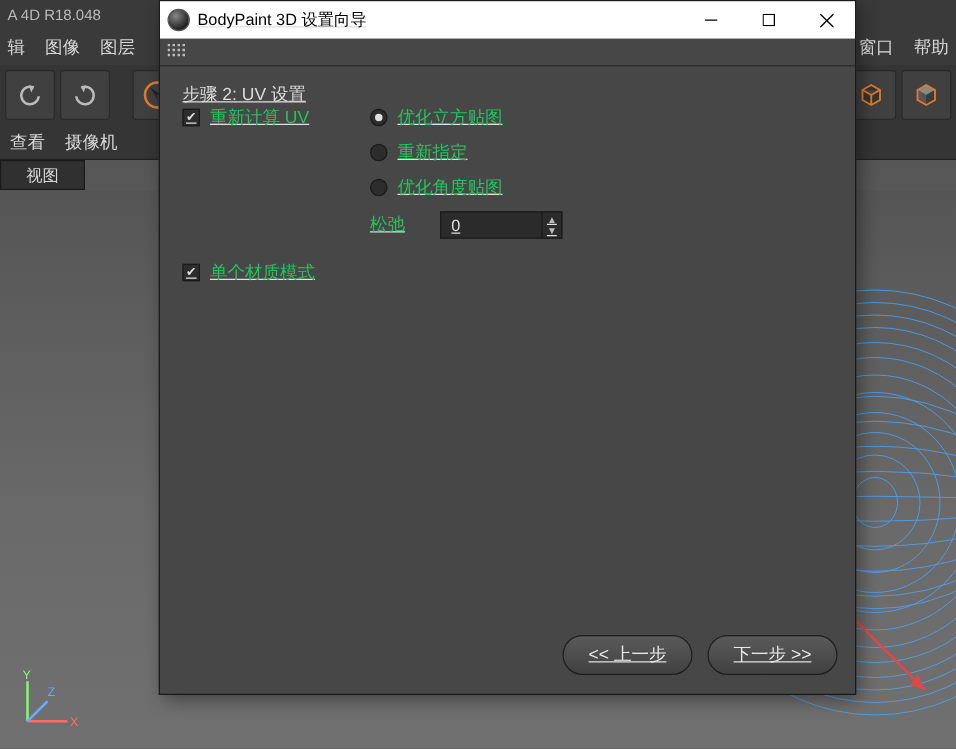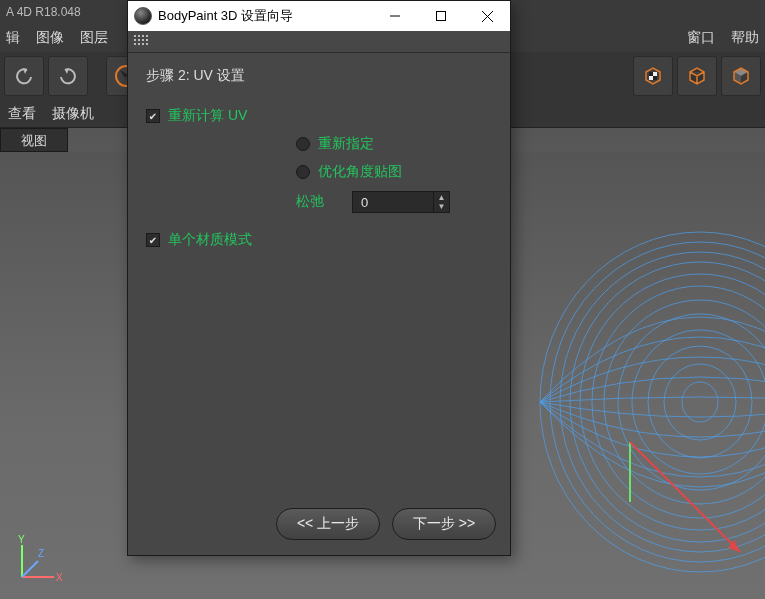--- a/index.html
+++ b/index.html
@@ -60,25 +60,25 @@
     position: absolute; left: 0; top: 152px; right: 0; bottom: 0;
     background: linear-gradient(180deg, #555 0%, #6a6a6a 60%, #707070 100%);
     z-index: 0;
     overflow: hidden;
   }
   .axis-gizmo {
     position: absolute; left: 8px; bottom: 8px; width: 60px; height: 60px;
   }
   
   .dialog {
-    position: absolute; left: 127px; top: 0; width: 384px; height: 556px;
+    position: absolute; left: 127px; top: 0; width: 558px; height: 556px;
     background: #474747; border: 1px solid #1a1a1a;
     box-shadow: 4px 4px 14px rgba(0,0,0,.4);
     z-index: 10;
-    display: flex; flex-direction: column;
+    display: flex; flex-direction: column; text-decoration: underline;
   }
   .dlg-titlebar {
     height: 30px; background: #ffffff; color: #000;
     display: flex; align-items: center; padding: 0 0 0 6px;
     font-size: 13px;
   }
   .dlg-titlebar .icon {
     width: 18px; height: 18px; margin-right: 6px;
     border-radius: 50%; background: radial-gradient(circle at 35% 30%, #888, #222 70%);
     border: 1px solid #555;
@@ -89,21 +89,21 @@
     color: #000;
   }
   .dlg-menu {
     height: 22px; background: #474747; border-bottom: 1px solid #2a2a2a;
     display: flex; align-items: center; padding: 0 6px;
   }
   .dlg-body {
     flex: 1; padding: 14px 18px 10px 18px; color: #dcdcdc;
     position: relative;
   }
-  .step-title { font-size: 14px; margin-bottom: 22px; color: #dcdcdc; }
+  .step-title { font-size: 14px; color: #dcdcdc; }
   .form-row {
     display: flex; align-items: center; gap: 10px; margin-bottom: 10px;
   }
   .col-left { width: 140px; display: flex; align-items: center; gap: 8px; }
   .col-right { display: flex; align-items: center; gap: 8px; }
   .chk {
     width: 14px; height: 14px; border: 1px solid #1a1a1a; background: #2d2d2d;
     display: inline-flex; align-items: center; justify-content: center;
     font-size: 10px; color: #e0e0e0;
   }
@@ -302,20 +302,26 @@
     </svg>
   </div>
   <div class="dlg-body">
     <div class="step-title">步骤 2: UV 设置</div>
 
     <div class="form-row">
       <div class="col-left">
         <span class="chk">✔</span>
         <span class="lbl">重新计算 UV</span>
       </div>
+      <div class="col-right">
+        <span class="radio">
+            <span class="dot"></span>
+          </span>
+        <span class="lbl">优化立方贴图</span>
+      </div>
     </div>
     <div class="form-row">
       <div class="col-left"></div>
       <div class="col-right">
         <span class="radio"></span>
         <span class="lbl">重新指定</span>
       </div>
     </div>
     <div class="form-row">
       <div class="col-left"></div>

